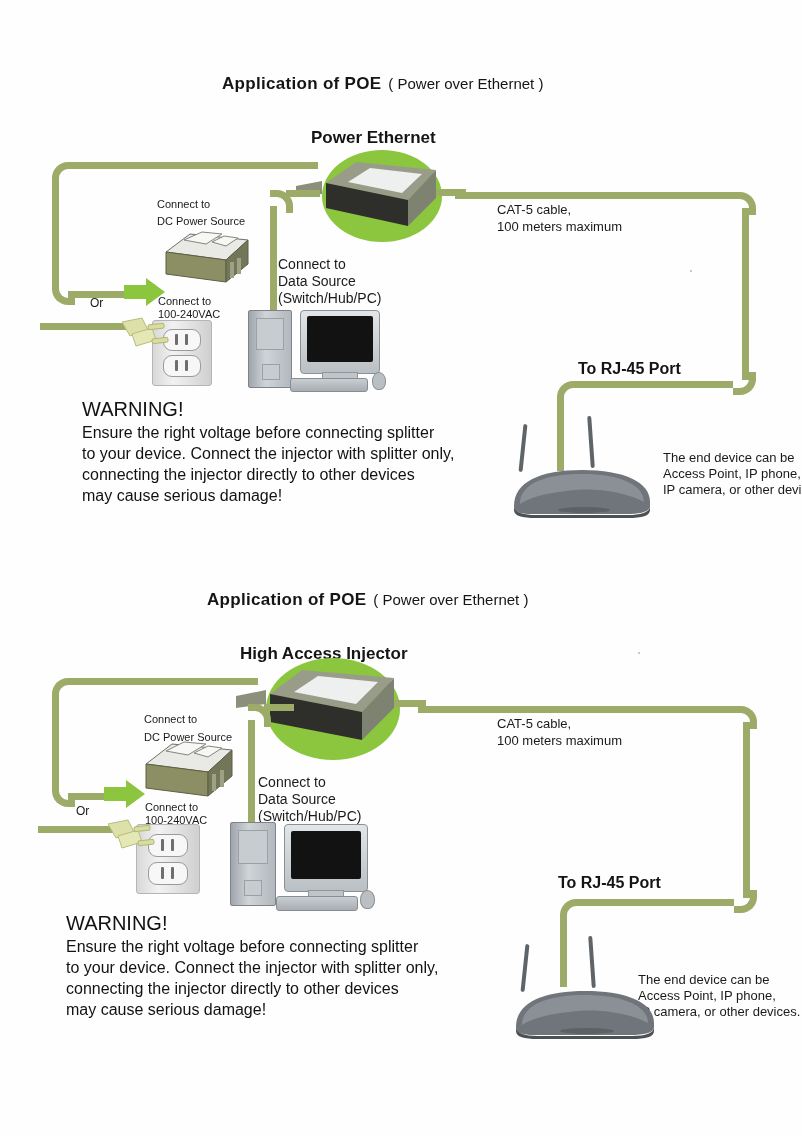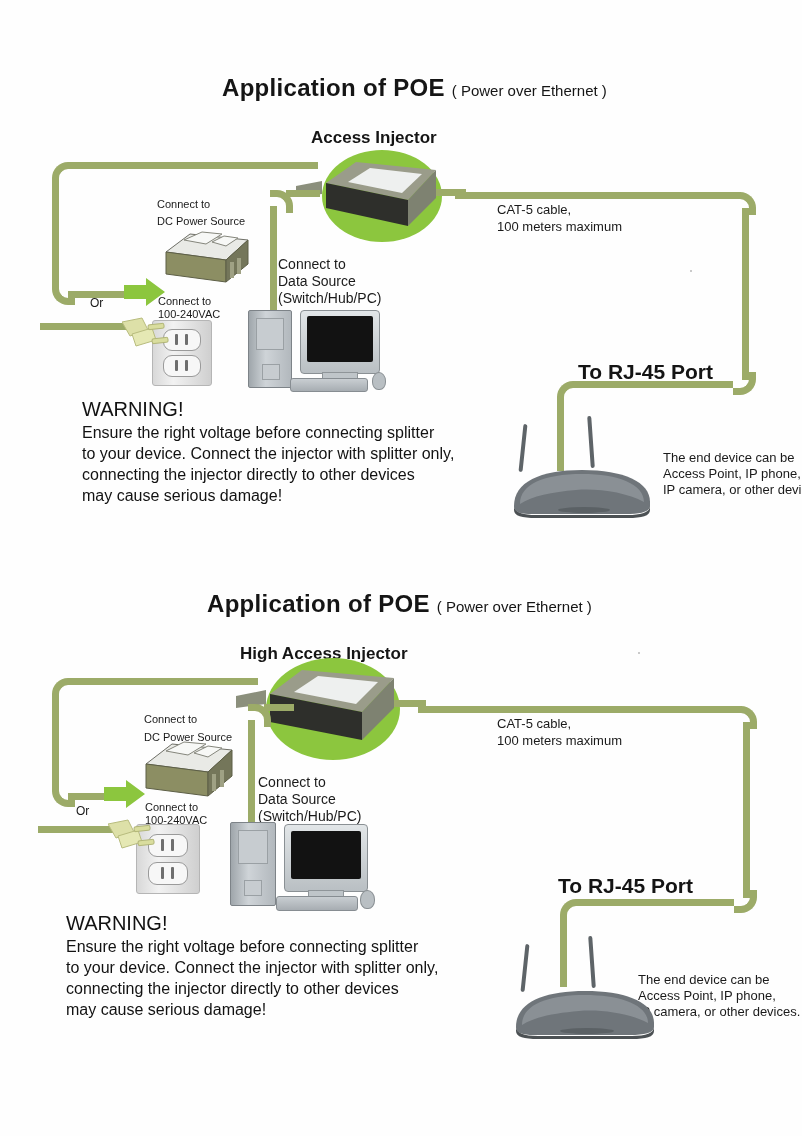--- a/index.html
+++ b/index.html
@@ -13,32 +13,32 @@
   }
   .panel{position:absolute;left:0;width:802px;background:#fefefe;}
   #panel-top{top:0;height:552px;}
   #panel-bottom{top:552px;height:584px;}
 
   .stage{position:absolute;inset:0;}
 
   
   .title{position:absolute;white-space:nowrap;}
   .title .main{
-    font-size:24px;font-weight:700;letter-spacing:.3px;color:#151515;
+    font-size:17px;font-weight:700;letter-spacing:.3px;color:#151515;
   }
   .title .sub{
     font-size:15px;font-weight:400;color:#151515;margin-left:7px;
   }
   .sectionlabel{
     position:absolute;white-space:nowrap;
     font-size:17px;font-weight:700;color:#151515;
   }
   .biglabel{
     position:absolute;white-space:nowrap;
-    font-size:21px;font-weight:700;color:#141414;
+    font-size:16px;font-weight:700;color:#141414;
   }
 
   
   .note{position:absolute;font-size:11px;line-height:14px;color:#1a1a1a;white-space:nowrap;}
   .note.md{font-size:14px;line-height:17px;}
   .note.lg{font-size:13px;line-height:16px;}
   .note.or{font-size:12px;}
 
   .warn{position:absolute;white-space:nowrap;}
   .warn .hd{font-size:20px;font-weight:400;color:#121212;line-height:26px;}
@@ -88,21 +88,21 @@
 </head>
 <body>
 
 <section class="panel" id="panel-top">
   <div class="stage">
 
     <div class="title" style="left:222px;top:74px;">
       <span class="main">Application of  POE</span><span class="sub">( Power over Ethernet )</span>
     </div>
 
-    <div class="sectionlabel" style="left:311px;top:128px;">Access Injector</div>
+    <div class="sectionlabel" style="left:311px;top:128px;">Power Ethernet</div>
 
     <div class="corner c-tl" style="left:52px;top:162px;width:16px;height:16px;"></div>
     <div class="cable cable-h" style="left:68px;top:162px;width:250px;"></div>
     <div class="cable cable-v" style="left:52px;top:178px;height:104px;"></div>
     <div class="corner c-bl" style="left:52px;top:282px;width:16px;height:16px;"></div>
     <div class="cable cable-h" style="left:68px;top:291px;width:60px;"></div>
 
     <div class="arrow" style="left:124px;top:278px;">
       <svg width="42" height="30" viewBox="0 0 42 30">
           <polygon points="0,7 22,7 22,0 41,14 22,28 22,21 0,21" fill="#8cc63e"></polygon>

